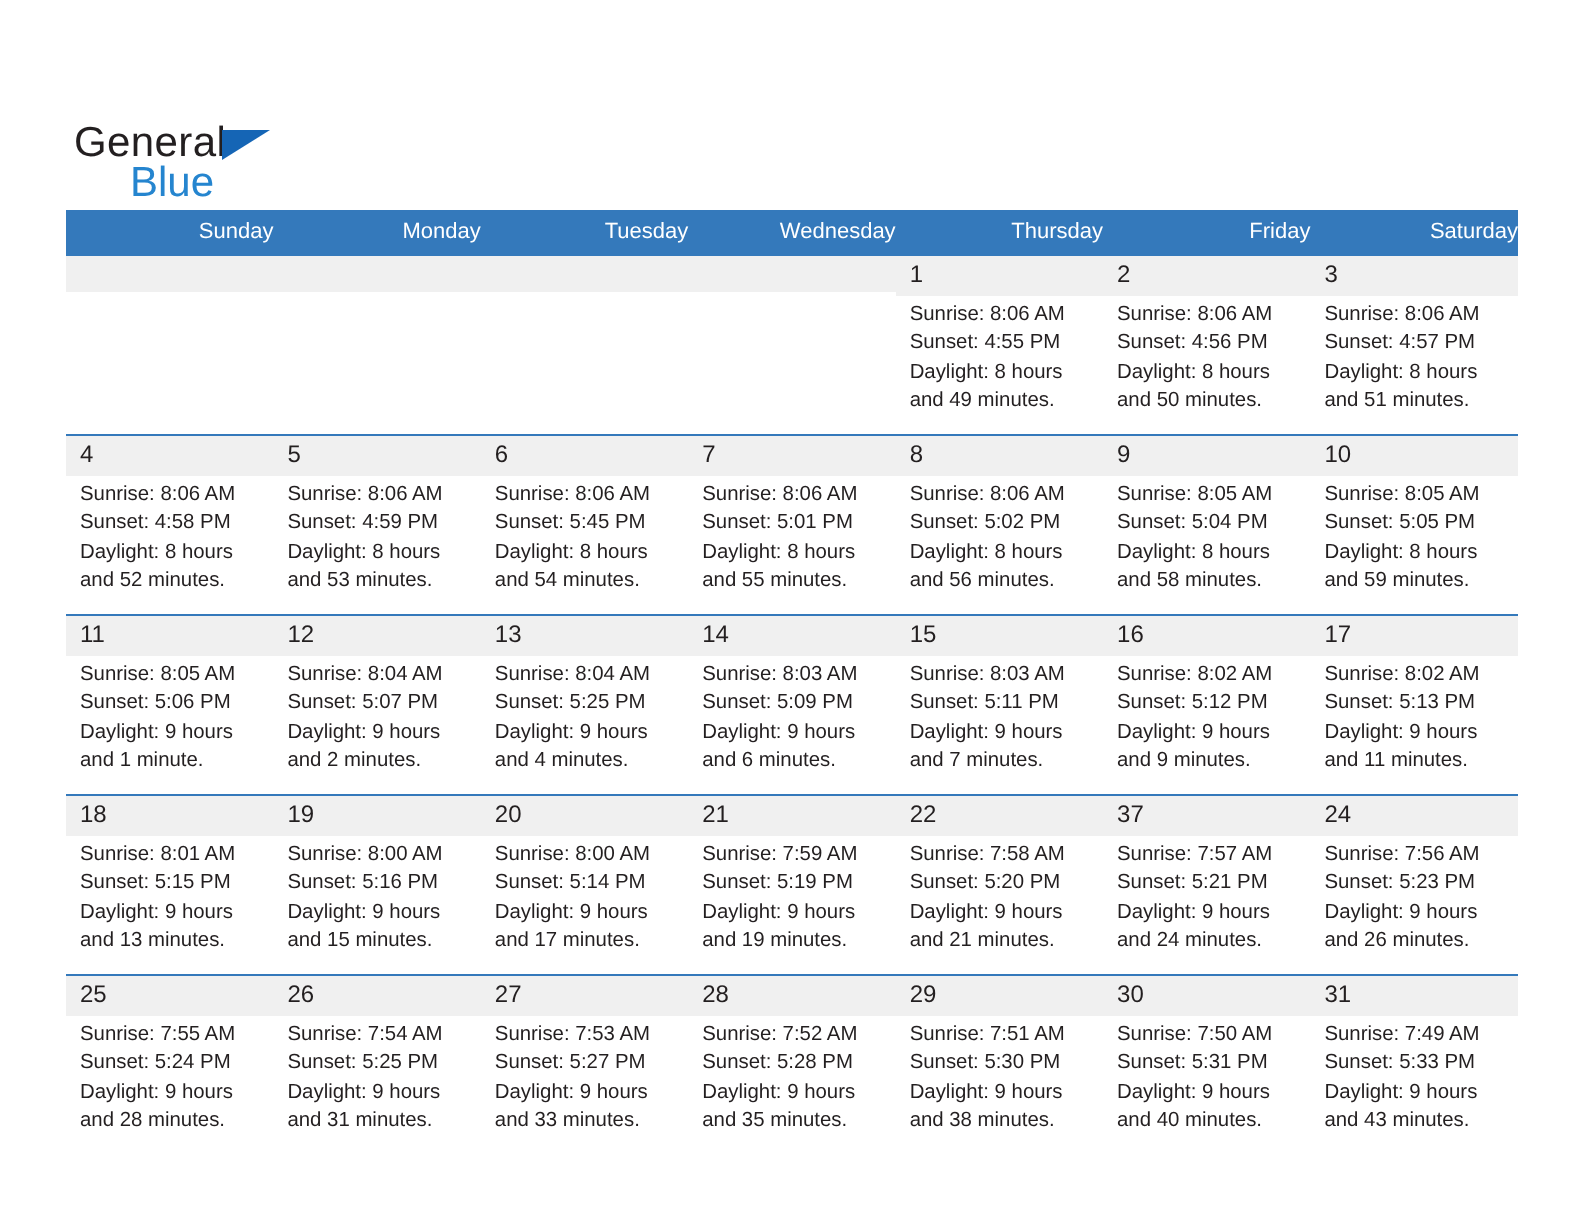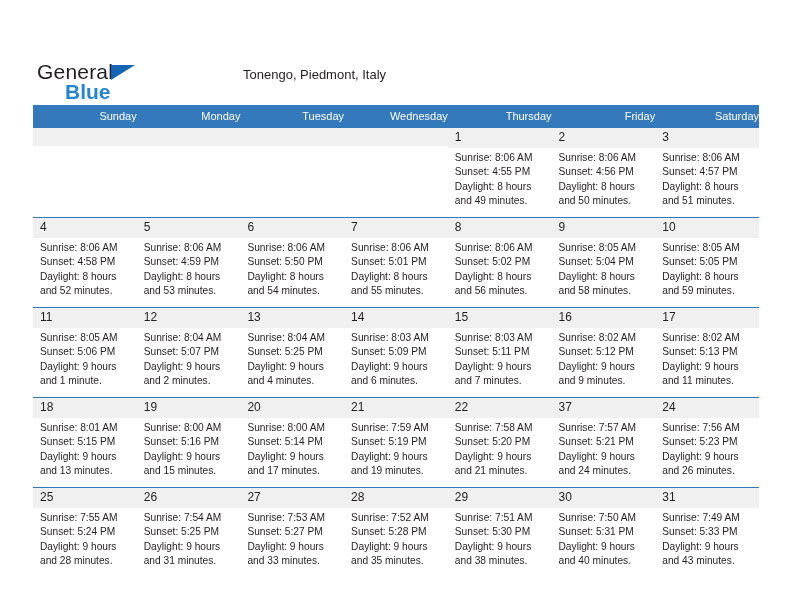--- a/index.html
+++ b/index.html
@@ -55,21 +55,20 @@
     border-left: 24px solid #1565b5;
     border-bottom: 15px solid transparent;
   }
   .brand-blue {
     position: absolute;
     left: 32px;
     top: 20px;
     font-size: 21px;
     color: #2585cf;
     line-height: 1;
-    font-weight: bold;
   }
   .title-block {
     text-align: right;
     padding-top: 0px;
   }
   .cal-title {
     font-size: 25px;
     color: #231f20;
     line-height: 1.12;
     letter-spacing: 0.2px;
@@ -130,21 +129,20 @@
 
 <div class="page">
 
   <div class="header">
     <div class="brand">
       <span class="brand-general">General</span>
       <span class="brand-mark"></span>
       <span class="brand-blue">Blue</span>
     </div>
     <div class="title-block">
-      <div class="cal-subtitle">Tonengo, Piedmont, Italy</div>
     </div>
   </div>
 
   <table class="calendar">
     <thead>
       <tr class="dow-row">
           <th>Sunday</th>
           <th>Monday</th>
           <th>Tuesday</th>
           <th>Wednesday</th>
@@ -206,21 +204,21 @@
             <div class="details">
               <div>Sunrise: 8:06 AM</div>
               <div>Sunset: 4:59 PM</div>
               <div class="wrapline">Daylight: 8 hours and 53 minutes.</div>
             </div>
           </td>
           <td>
             <div class="daynum">6</div>
             <div class="details">
               <div>Sunrise: 8:06 AM</div>
-              <div>Sunset: 5:50 PM</div>
+              <div>Sunset: 5:45 PM</div>
               <div class="wrapline">Daylight: 8 hours and 54 minutes.</div>
             </div>
           </td>
           <td>
             <div class="daynum">7</div>
             <div class="details">
               <div>Sunrise: 8:06 AM</div>
               <div>Sunset: 5:01 PM</div>
               <div class="wrapline">Daylight: 8 hours and 55 minutes.</div>
             </div>

